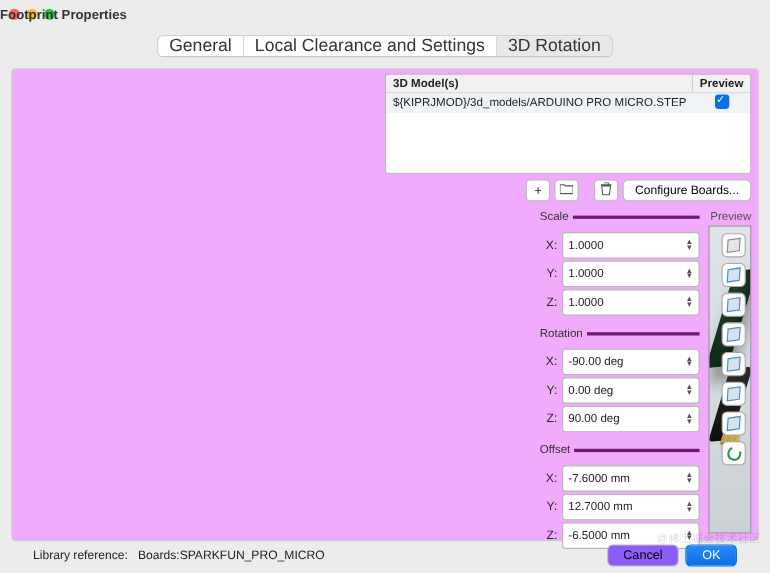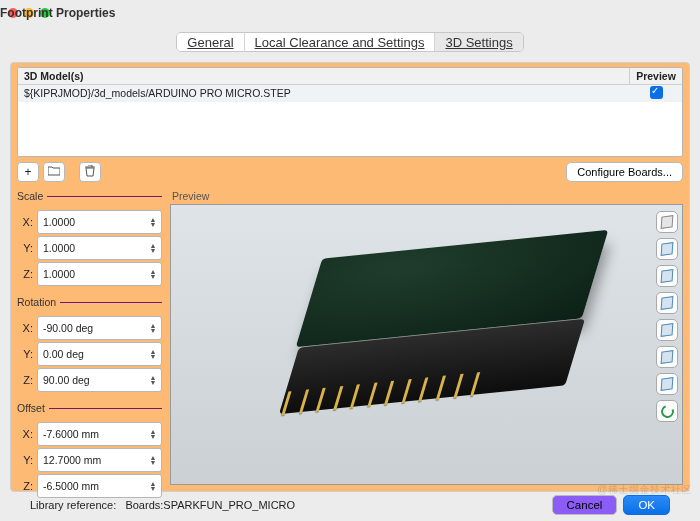--- a/index.html
+++ b/index.html
@@ -36,34 +36,34 @@
   }
   
   .tabs-row {
     display:flex; justify-content:center; padding:6px 0 10px 0;
   }
   .seg {
     display:flex; background:#fff; border:1px solid #c7c7c7;
     border-radius:5px; overflow:hidden; height:20px;
   }
   .seg button {
-    border:none; background:#fff; padding:0 10px; font-size:13px;
-    cursor:pointer; color:#333; border-right:1px solid #d4d4d4;text-decoration:underline;
+    border:none; background:#fff; padding:0 10px; font-size:16px;
+    cursor:pointer; color:#333; border-right:1px solid #d4d4d4;
   }
   .seg button:last-child { border-right:none; }
   .seg button.active { background:#e8e8e8; }
   
   .content {
     margin: 0 10px;
-    background:#fdba74;
+    background:#f0abfc;
     border:1px solid #cfcfcf;
     border-radius:4px;
     padding:4px 6px 6px 6px;
     height: 430px;
-    display:flex; flex-direction:column;
+    display:flex; flex-direction:column;align-items:flex-end;
   }
   
   .table-wrap {
     border:1px solid #b6b6b6; border-radius:3px;
     background:#fff; overflow:hidden;
   }
   .thead {
     display:flex; background:#f1f1f1; border-bottom:1px solid #cfcfcf;
     font-weight:600; font-size:10.5px;
   }
@@ -90,21 +90,21 @@
   }
   .spacer { flex:1; }
   .txt-btn {
     height:20px; border:1px solid #b9b9b9; border-radius:5px;
     background:#fff; padding:0 10px; font-size:11px; cursor:pointer;
   }
   
   .lower { display:flex; flex:1; gap:8px; min-height:0; }
   .left-col { width:145px; display:flex; flex-direction:column; gap:6px; }
   fieldset.grp {
-    border:none; border-top:1px solid #701a75;
+    border:none; border-top:3px solid #701a75;
     padding:6px 0 2px 0;
   }
   fieldset.grp legend {
     font-size:10.5px; padding:0 4px 0 0; color:#333;
   }
   .row { display:flex; align-items:center; margin:2px 0; }
   .row label { width:20px; text-align:right; padding-right:4px; font-size:11px;}
   .row .spin {
     flex:1; display:flex; align-items:center;
     border:1px solid #b6b6b6; border-radius:3px; background:#fff;
@@ -194,21 +194,21 @@
     <span class="t-yel"></span>
     <span class="t-grn"></span>
   </div>
   <div class="title">Footprint Properties</div>
 </div>
 
 <div class="tabs-row">
   <div class="seg">
     <button>General</button>
     <button>Local Clearance and Settings</button>
-    <button class="active">3D Settings</button>
+    <button class="active">3D Rotation</button>
   </div>
 </div>
 
 <div class="content">
 
   <div class="table-wrap">
     <div class="thead">
       <div class="c1">3D Model(s)</div>
       <div class="c2">Preview</div>
     </div>

